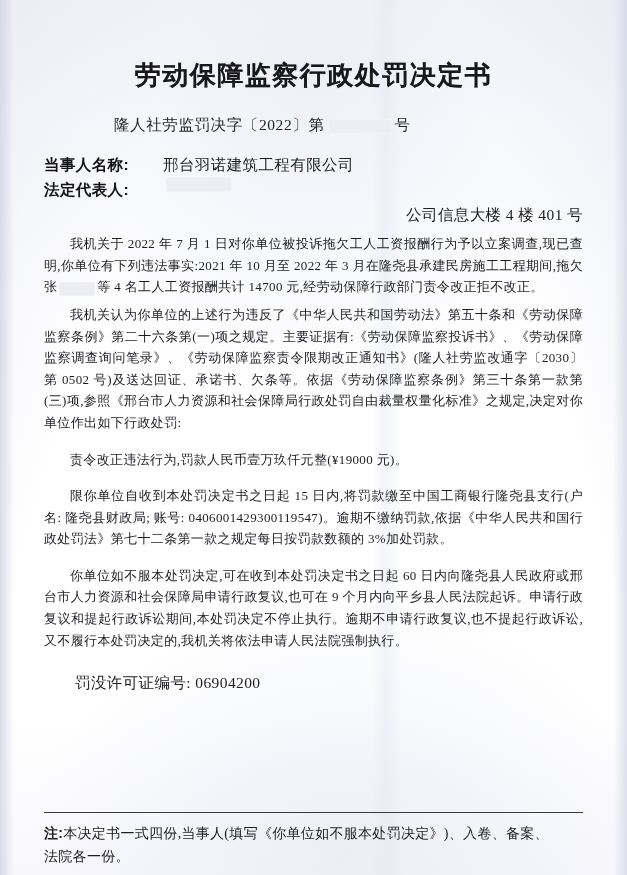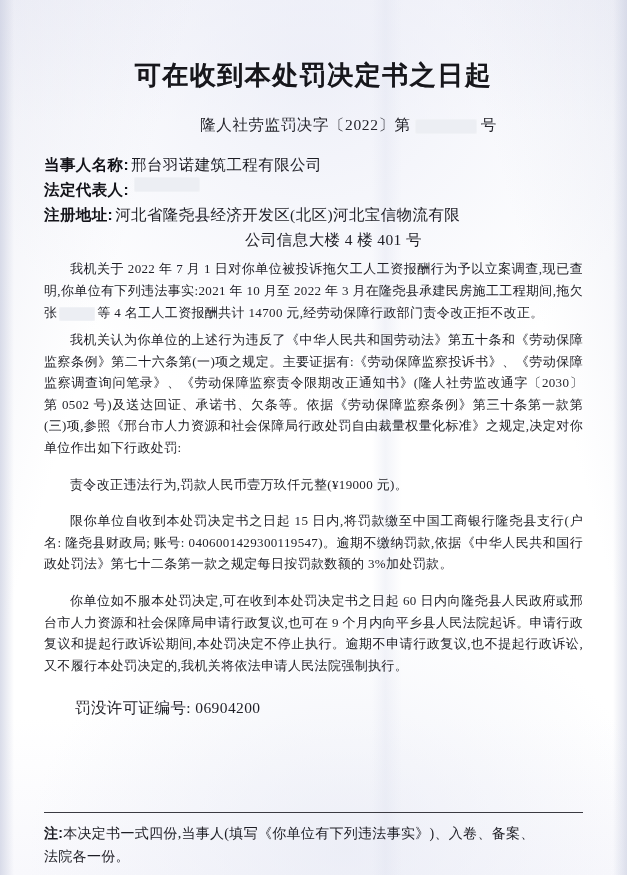--- a/index.html
+++ b/index.html
@@ -60,21 +60,21 @@
     font-weight: bold;
     font-size: 26px;
     letter-spacing: 1.5px;
     color: #17171c;
     margin-top: 58px;
     margin-bottom: 0;
     text-shadow: 0 0 0.6px rgba(0,0,0,0.45);
   }
 
   .doc-number {
-    text-align: center;
+    text-align: left;
     font-size: 15.5px;
     color: #24242b;
     margin-top: 22px;
     padding-left: 70px;
     letter-spacing: 0.6px;
     white-space: nowrap;
   }
 
   .redact {
     display: inline-block;
@@ -89,39 +89,40 @@
 
   .field-block { margin-top: 16px; }
 
   .field-row {
     font-size: 15.5px;
     color: #1d1d24;
     line-height: 1.62;
     letter-spacing: 0.4px;
     display: flex;
     align-items: flex-start;
+    gap: 32px;
   }
   .field-label {
     font-family: "Liberation Sans", "DejaVu Sans", sans-serif;
     font-weight: bold;
     color: #121218;
     white-space: nowrap;
     flex: 0 0 auto;
   }
   .field-value {
     flex: 1 1 auto;
     padding-left: 2px;
   }
   .field-value.wrap { text-align: justify; }
   .field-cont {
     font-size: 15.5px;
     color: #1d1d24;
     line-height: 1.62;
     letter-spacing: 0.4px;
-    text-align: center;
+    text-align: right;
     padding-left: 40px;
   }
 
   p.body {
     font-size: 13px;
     line-height: 1.66;
     color: #1d1d24;
     text-align: justify;
     text-justify: inter-ideograph;
     text-indent: 2em;
@@ -165,42 +166,38 @@
 </head>
 <body>
 
 <div class="page">
   <div class="edge-l"></div>
   <div class="edge-r"></div>
   <div class="fold"></div>
 
   <div class="content">
 
-    <h1 class="doc-title">可在收到本处罚决定书之日起</h1>
+    <h1 class="doc-title">劳动保障监察行政处罚决定书</h1>
 
     <div class="doc-number">
       <span>隆人社劳监罚决字〔2022〕第</span><span class="redact num"></span><span>号</span>
     </div>
 
     <div class="field-block">
 
       <div class="field-row">
         <span class="field-label">当事人名称:</span>
         <span class="field-value">邢台羽诺建筑工程有限公司</span>
       </div>
 
       <div class="field-row">
         <span class="field-label">法定代表人:</span>
         <span class="redact rep"></span>
       </div>
 
-      <div class="field-row">
-        <span class="field-label">注册地址:</span>
-        <span class="field-value wrap">河北省隆尧县经济开发区(北区)河北宝信物流有限</span>
-      </div>
       <div class="field-cont">公司信息大楼 4 楼 401 号</div>
 
     </div>
 
     <p class="body"><span>我机关于 2022 年 7 月 1 日对你单位被投诉拖欠工人工资报酬行为予以立案调查,现已查明,你单位有下列违法事实:2021 年 10 月至 2022 年 3 月在隆尧县承建民房施工工程期间,拖欠张</span><span class="redact name"></span><span>等 4 名工人工资报酬共计 14700 元,经劳动保障行政部门责令改正拒不改正。</span></p>
 
     <p class="body">我机关认为你单位的上述行为违反了《中华人民共和国劳动法》第五十条和《劳动保障监察条例》第二十六条第(一)项之规定。主要证据有:《劳动保障监察投诉书》、《劳动保障监察调查询问笔录》、《劳动保障监察责令限期改正通知书》(隆人社劳监改通字〔2030〕第 0502 号)及送达回证、承诺书、欠条等。依据《劳动保障监察条例》第三十条第一款第(三)项,参照《邢台市人力资源和社会保障局行政处罚自由裁量权量化标准》之规定,决定对你单位作出如下行政处罚:</p>
 
     <p class="body tight">责令改正违法行为,罚款人民币壹万玖仟元整(¥19000 元)。</p>
 
@@ -211,18 +208,18 @@
     <div class="permit">
       <span>罚没许可证编号:</span>
       <span>06904200</span>
     </div>
 
   </div>
 
   <div class="footer">
     <hr class="footer-rule">
     <div class="footer-note">
-      <span class="flabel">注:</span><span>本决定书一式四份,当事人(填写《你单位有下列违法事实》)、入卷、备案、</span><br>
+      <span class="flabel">注:</span><span>本决定书一式四份,当事人(填写《你单位如不服本处罚决定》)、入卷、备案、</span><br>
       <span>法院各一份。</span>
     </div>
   </div>
 
 </div>
 
 </body></html>

